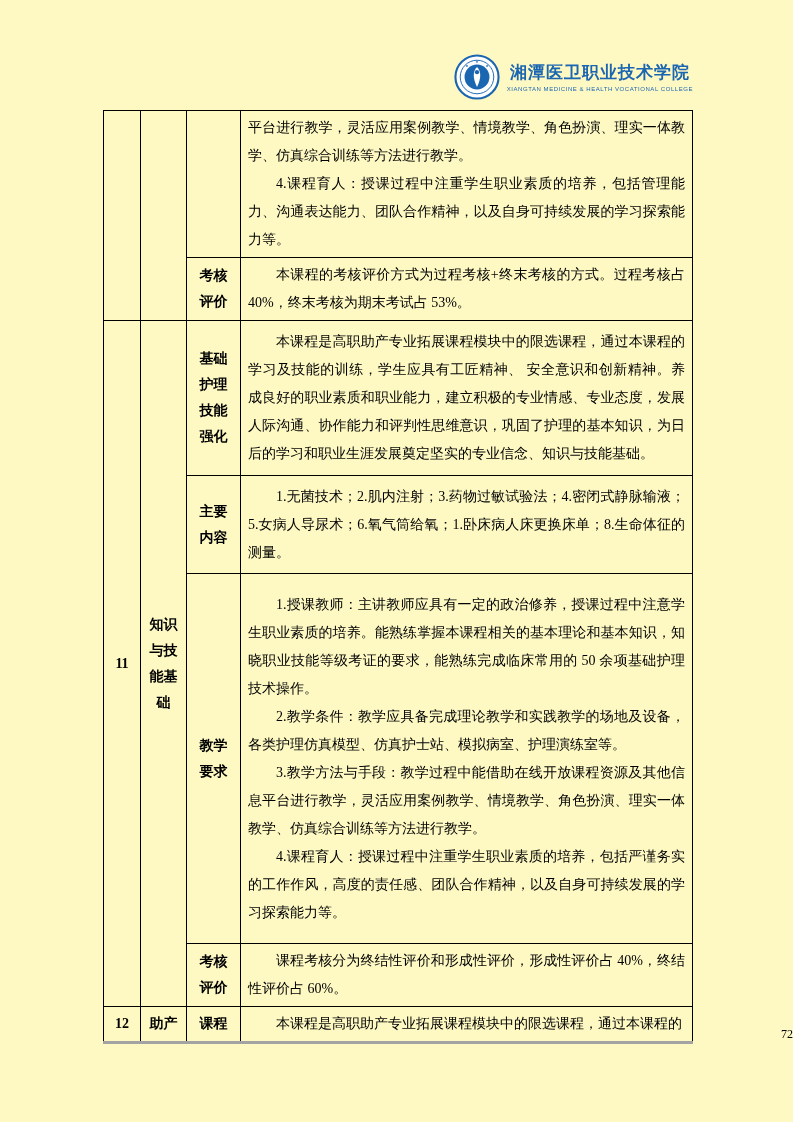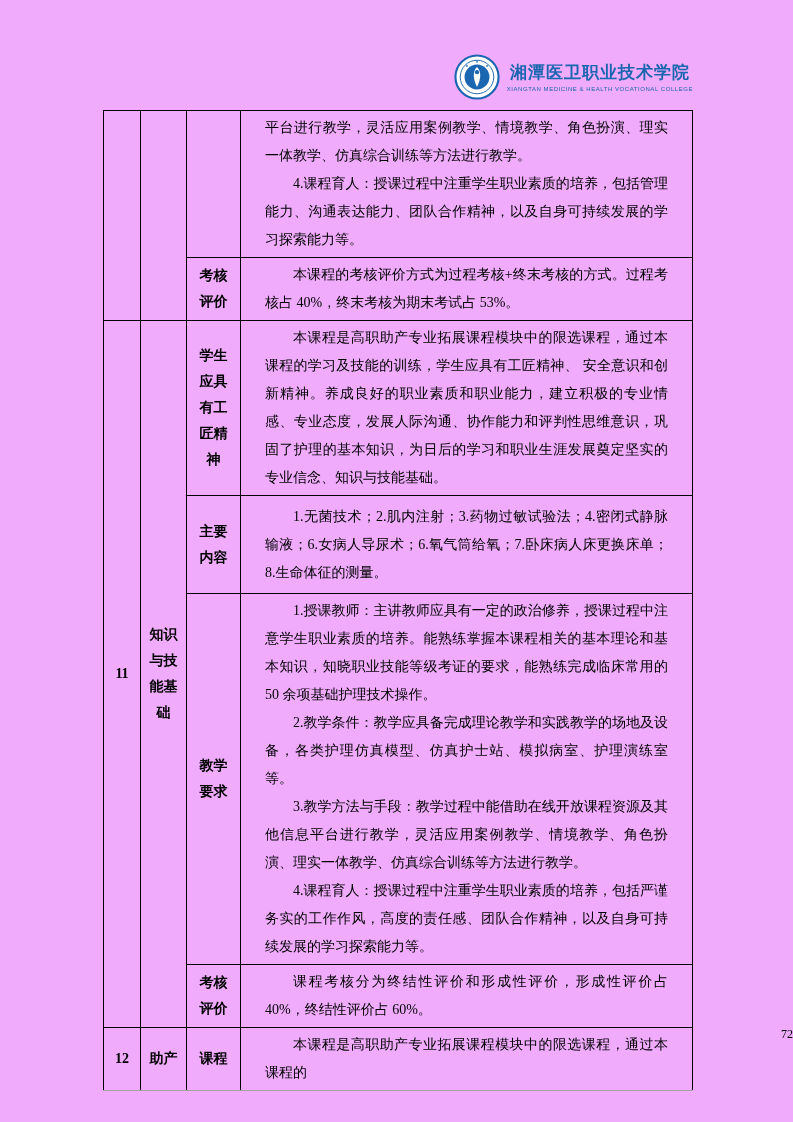--- a/index.html
+++ b/index.html
@@ -1,21 +1,21 @@
 <!DOCTYPE html>
 <html><head>
 <meta charset="utf-8">
 <style>
   * { margin: 0; padding: 0; box-sizing: border-box; }
   html, body { background: #ffffff; }
   .page {
     position: relative;
     width: 793px;
     height: 1122px;
-    background: #f0abfc;
+    background: #fef9c3;
     overflow: hidden;
     font-family: "Liberation Serif", "DejaVu Serif", serif;
     color: #000000;
     margin: 0 auto;
   }
   .header-logo {
     position: absolute;
     top: 54px;
     right: 100px;
     display: flex;
@@ -54,34 +54,34 @@
   .cell-num, .cell-name, .cell-label {
     text-align: center;
     font-weight: bold;
     font-size: 14px;
     line-height: 26px;
     padding: 2px 8px;
   }
   .cell-content {
     font-size: 14px;
     line-height: 28px;
-    padding: 3px 24px;
+    padding: 3px 7px;
     text-align: justify;
   }
   .cell-content p { margin: 0; }
   .para { text-indent: 2em; }
   .para-cont { text-indent: 0; }
   tr.r-cont-teach  { height: 130px; }
   tr.r-cont-assess { height: 60px; }
   tr.r11-nature    { height: 155px; }
   tr.r11-main      { height: 98px; }
   tr.r11-teach     { height: 370px; }
   tr.r11-assess    { height: 62px; }
   tr.r12           { height: 27px; }
-  tr.r12 td { border-bottom: 1px solid #a3a3a3; }
+  tr.r12 td { border-bottom: 3px solid #a3a3a3; }
   .footer {
     position: absolute;
     left: 0;
     right: 0;
     top: 1027px;
     text-align: right;
     font-size: 12px;
   }
 </style>
 </head>
@@ -127,29 +127,29 @@
       <tr class="r-cont-assess">
         <td class="cell-label">考核评价</td>
         <td class="cell-content">
           <p class="para">本课程的考核评价方式为过程考核+终末考核的方式。过程考核占 40%，终末考核为期末考试占 53%。</p>
         </td>
       </tr>
 
       <tr class="r11-nature">
         <td class="cell-num" rowspan="4">11</td>
         <td class="cell-name" rowspan="4">知识与技能基础</td>
-        <td class="cell-label">学生应具有工匠精神</td>
+        <td class="cell-label">基础护理技能强化</td>
         <td class="cell-content">
           <p class="para">本课程是高职助产专业拓展课程模块中的限选课程，通过本课程的学习及技能的训练，学生应具有工匠精神、 安全意识和创新精神。养成良好的职业素质和职业能力，建立积极的专业情感、专业态度，发展人际沟通、协作能力和评判性思维意识，巩固了护理的基本知识，为日后的学习和职业生涯发展奠定坚实的专业信念、知识与技能基础。</p>
         </td>
       </tr>
       <tr class="r11-main">
         <td class="cell-label">主要内容</td>
         <td class="cell-content">
-          <p class="para">1.无菌技术；2.肌内注射；3.药物过敏试验法；4.密闭式静脉输液；6.女病人导尿术；6.氧气筒给氧；7.卧床病人床更换床单；8.生命体征的测量。</p>
+          <p class="para">1.无菌技术；2.肌内注射；3.药物过敏试验法；4.密闭式静脉输液；5.女病人导尿术；6.氧气筒给氧；1.卧床病人床更换床单；8.生命体征的测量。</p>
         </td>
       </tr>
       <tr class="r11-teach">
         <td class="cell-label">教学要求</td>
         <td class="cell-content">
           <p class="para">1.授课教师：主讲教师应具有一定的政治修养，授课过程中注意学生职业素质的培养。能熟练掌握本课程相关的基本理论和基本知识，知晓职业技能等级考证的要求，能熟练完成临床常用的 50 余项基础护理技术操作。</p>
           <p class="para">2.教学条件：教学应具备完成理论教学和实践教学的场地及设备，各类护理仿真模型、仿真护士站、模拟病室、护理演练室等。</p>
           <p class="para">3.教学方法与手段：教学过程中能借助在线开放课程资源及其他信息平台进行教学，灵活应用案例教学、情境教学、角色扮演、理实一体教学、仿真综合训练等方法进行教学。</p>
           <p class="para">4.课程育人：授课过程中注重学生职业素质的培养，包括严谨务实的工作作风，高度的责任感、团队合作精神，以及自身可持续发展的学习探索能力等。</p>
         </td>

